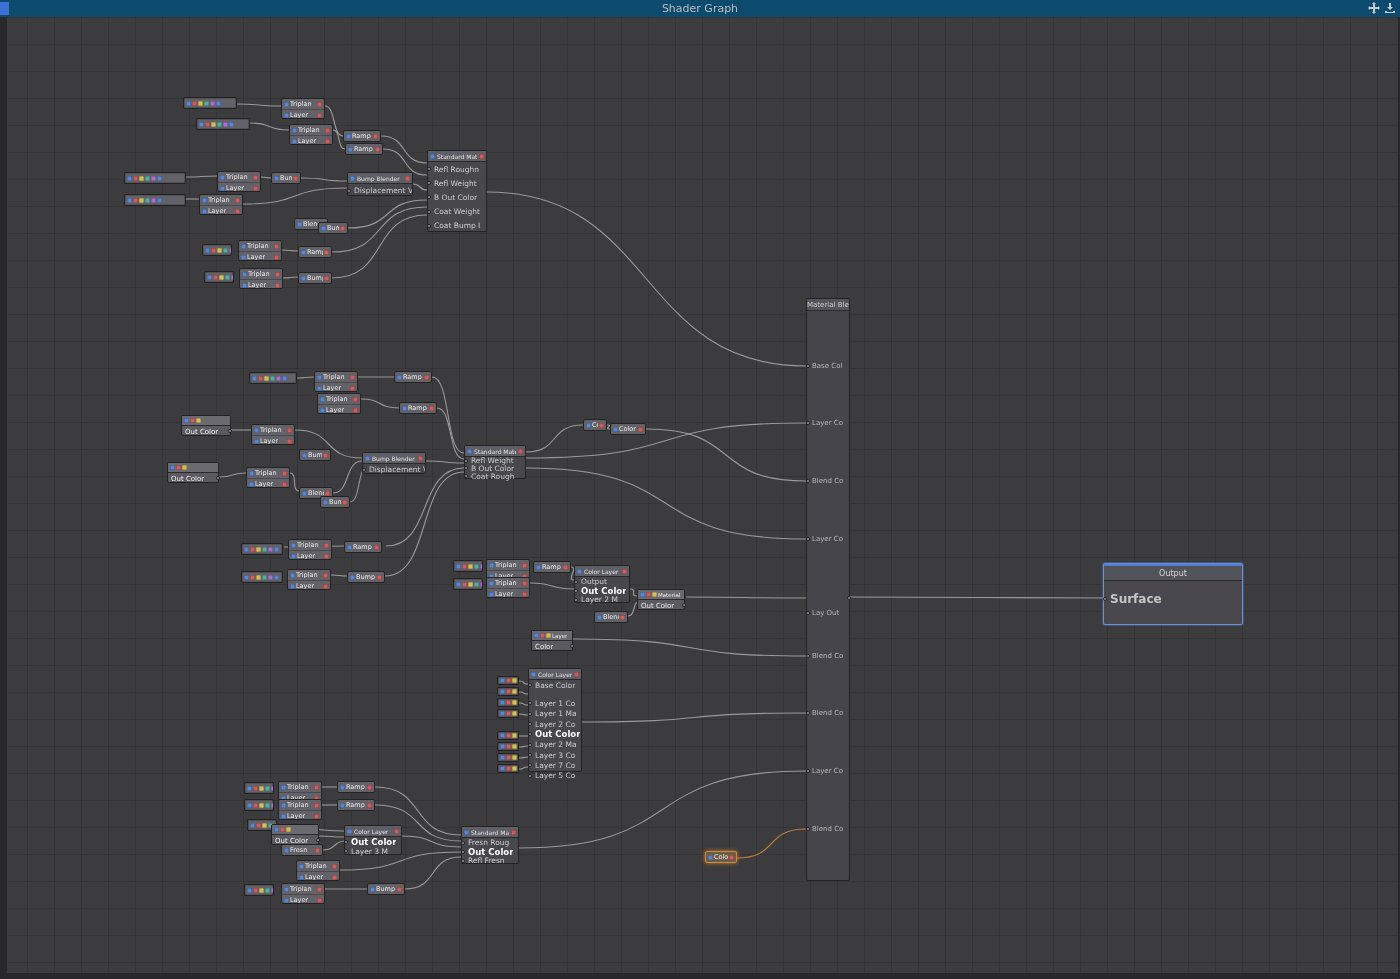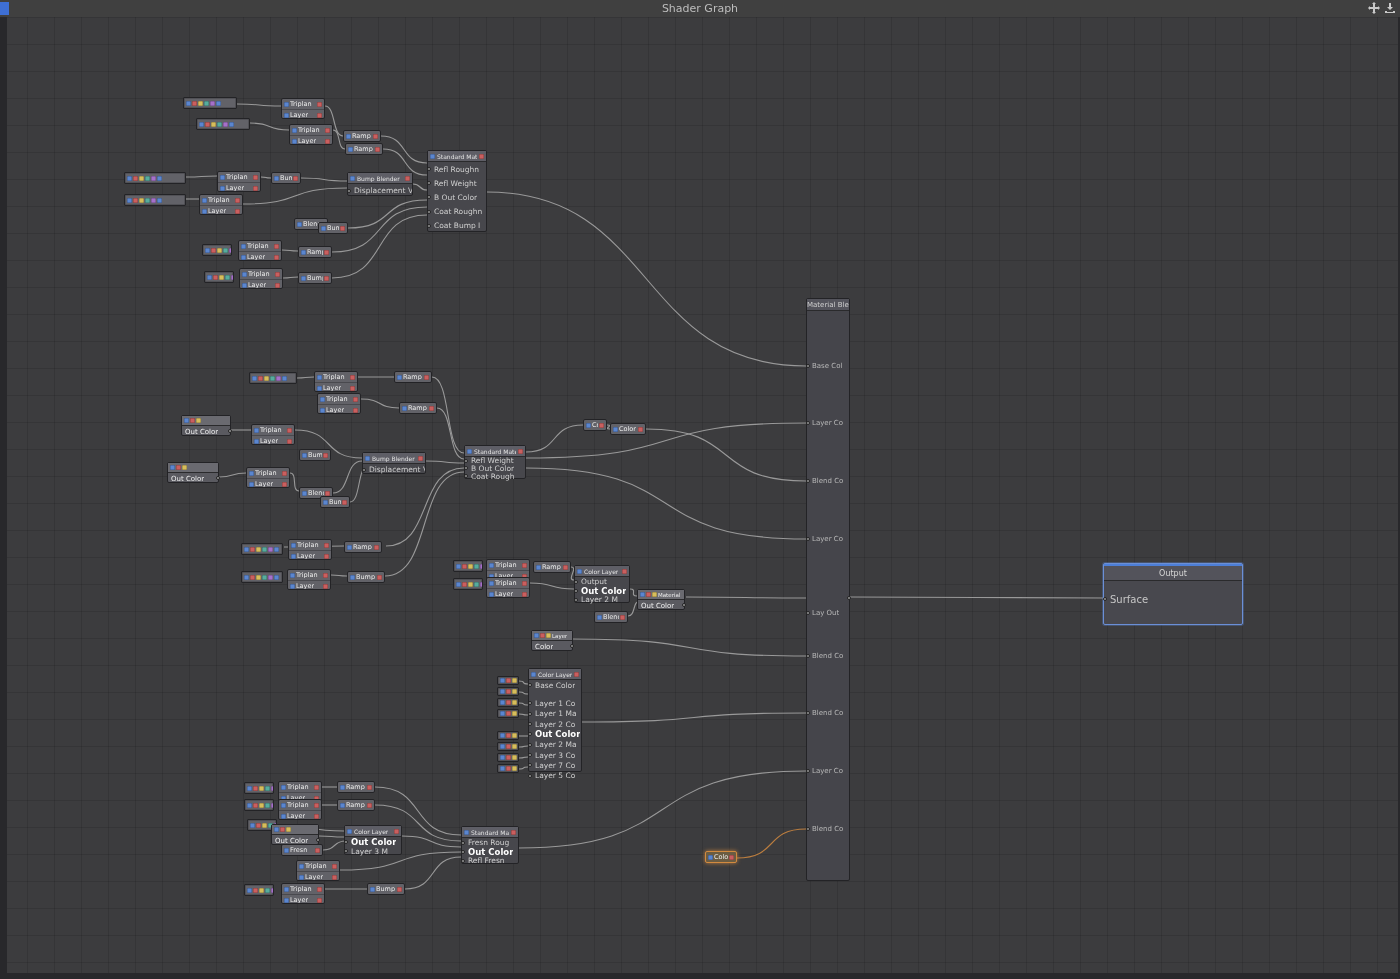--- a/index.html
+++ b/index.html
@@ -4,21 +4,21 @@
 <style>
   html,body{margin:0;padding:0;}
   body{
     width:1400px;height:979px;overflow:hidden;position:relative;
     background:#2a2a2c;font-family:"DejaVu Sans",sans-serif;
     -webkit-font-smoothing:antialiased;
   }
   
   #titlebar{
     position:absolute;top:0;left:0;width:1400px;height:17px;
-    background:#404040;z-index:10;display:flex;align-items:center;justify-content:center;
+    background:#0c4a6e;z-index:10;display:flex;align-items:center;justify-content:center;
   }
   #titlebar .title{font-size:11px;color:#bdbdbd;}
   #corner-accent{position:absolute;left:0;top:2px;width:9px;height:13px;background:#3e6fd4;}
   #titlebar-icons{position:absolute;right:4px;top:2px;display:flex;gap:4px;}
   #titlebar-icons svg{display:block;}
   
   #stage{
     position:absolute;left:0;top:0;width:1400px;height:979px;
     background-color:#3c3c3e;
     background-image:
@@ -51,21 +51,21 @@
   .prow{position:relative;display:flex;align-items:center;padding-left:6px;font-size:7.5px;color:#cfcfcf;white-space:nowrap;}
   .prow .strong{color:#ffffff;font-weight:bold;font-size:8.5px;}
   .pdot{position:absolute;left:-1px;top:50%;transform:translateY(-50%);width:4px;height:4px;border-radius:50%;background:#9f9f9f;border:1px solid #222;box-sizing:border-box;}
   .odot{position:absolute;right:-2px;width:4px;height:4px;border-radius:50%;background:#9f9f9f;border:1px solid #222;box-sizing:border-box;}
   .blender{background:#45454b;}
   .blender .hdr{height:11px;background:#54545c;display:flex;align-items:center;justify-content:center;font-size:7px;color:#cfcfcf;border-bottom:1px solid #2a2a2c;white-space:nowrap;overflow:hidden;}
   .bport{position:absolute;left:0;height:8px;display:flex;align-items:center;font-size:7px;color:#b8b8b8;padding-left:5px;white-space:nowrap;}
   .bport .pdot{top:50%;}
   .output{background:#48484e;border-color:#6b8fd6;box-shadow:0 0 0 1px rgba(90,130,200,.35);}
   .output .hdr{height:14px;background:#53535b;border-top:2px solid #4d7fd8;border-bottom:1px solid #2a2a2c;display:flex;align-items:center;justify-content:center;font-size:8px;color:#d6d6d6;}
-  .output .prow{position:absolute;top:30px;left:0;font-size:10px;color:#c6c6c6;height:10px;}
+  .output .prow{position:absolute;top:30px;left:0;font-size:12px;color:#c6c6c6;height:10px;font-weight:bold;}
   .sel-orange{border-color:#d28a3f;box-shadow:0 0 4px rgba(210,138,63,.85);background:#6b5c42;}
 </style>
 </head>
 <body>
 
 <div id="stage">
   <svg id="wires" width="1400" height="979">
       <path d="M 487 192 C 657 192, 636 366, 806 366" fill="none" stroke="#a9a9a9" stroke-width="1.1" opacity="0.85"></path>
       <path d="M 526 458 C 694 458, 638 423, 806 423" fill="none" stroke="#a9a9a9" stroke-width="1.1" opacity="0.85"></path>
       <path d="M 646 429 C 742 429, 710 481, 806 481" fill="none" stroke="#a9a9a9" stroke-width="1.1" opacity="0.85"></path>
@@ -268,21 +268,21 @@
       <div class="prow" style="height: 14.2px;">
         <div class="pdot"></div>
         <span class="lbl">Refl Weight</span>
       </div>
       <div class="prow" style="height: 14.2px;">
         <div class="pdot"></div>
         <span class="lbl">B Out Color</span>
       </div>
       <div class="prow" style="height: 14.2px;">
         <div class="pdot"></div>
-        <span class="lbl">Coat Roughn</span>
+        <span class="lbl">Coat Weight</span>
       </div>
       <div class="prow" style="height: 14.2px;">
         <div class="pdot"></div>
         <span class="lbl">Coat Bump I</span>
       </div>
     </div>
     <div class="node mini" style="left: 294px; top: 218px; width: 34px; height: 12px;">
       <div class="mrow">
         <div class="chip" style="background: rgb(91, 134, 207);"></div>
         <span class="lbl">Blend C</span>

